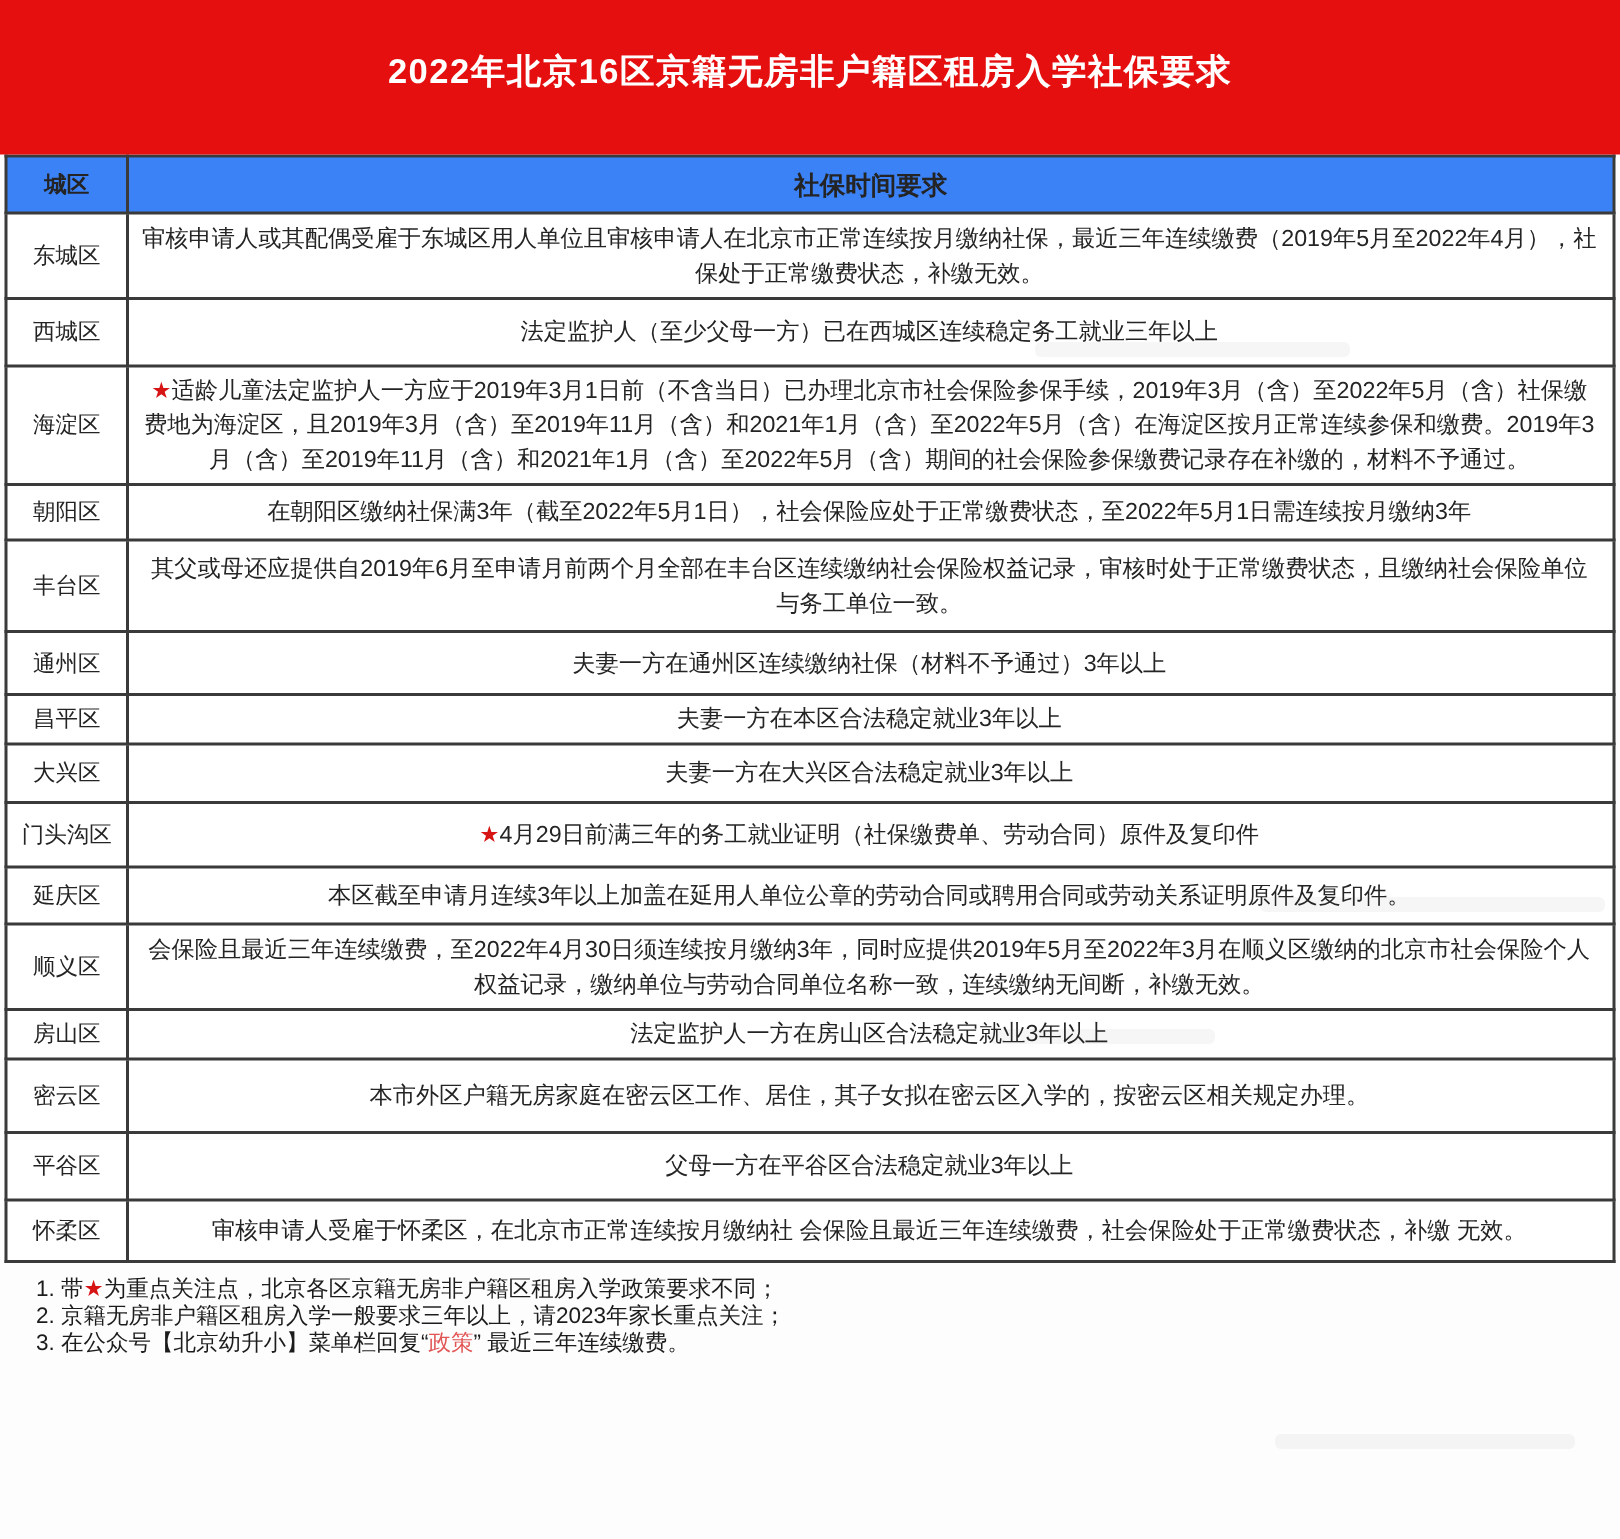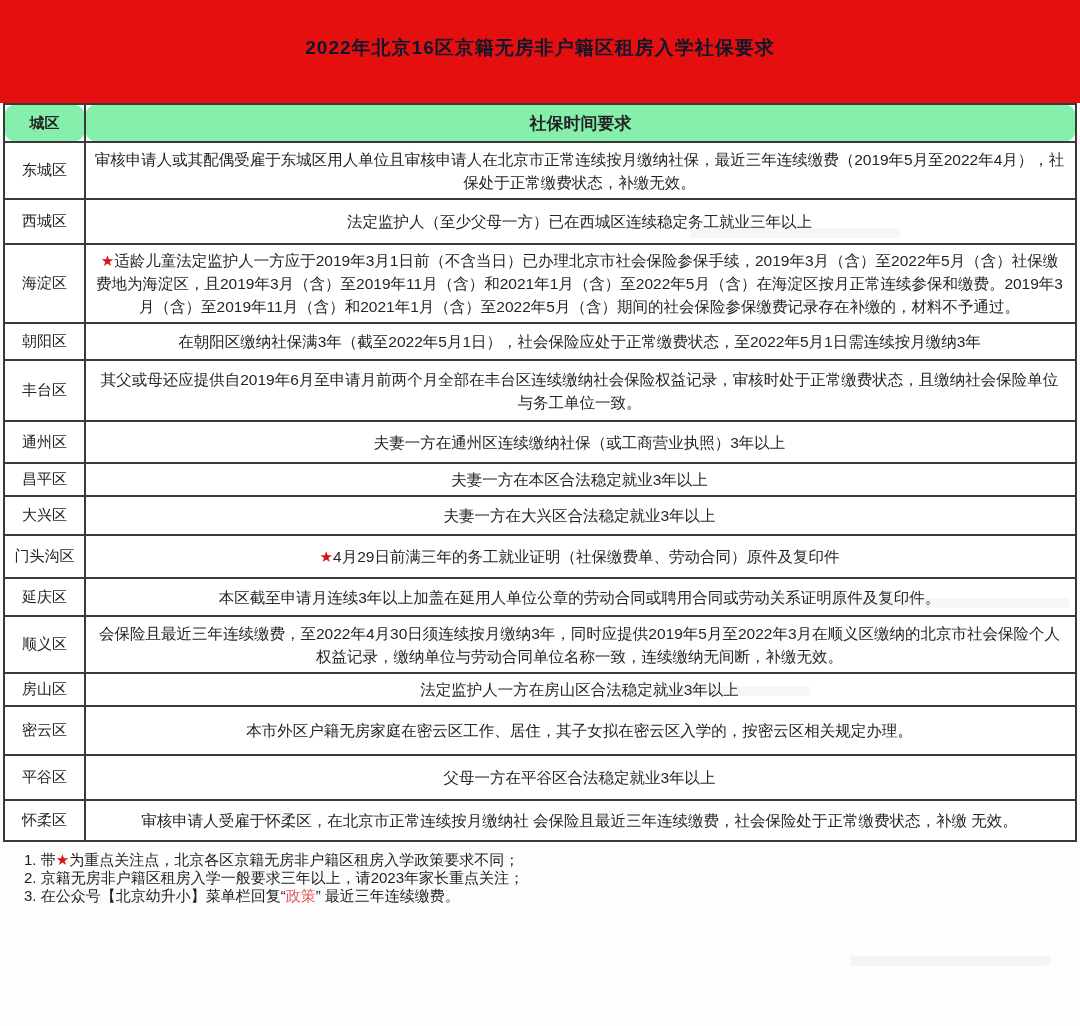--- a/index.html
+++ b/index.html
@@ -7,26 +7,26 @@
     --star-red:#d61414;
     --highlight-red:#e25555;
     --border:#3a3a3a;
     --text:#242424;
   }
   *{box-sizing:border-box;margin:0;padding:0;}
   html,body{width:1080px;height:1026px;overflow:hidden;background:#fdfdfd;
     font-family:"Liberation Sans","DejaVu Sans",sans-serif;color:var(--text);}
   .banner{position:relative;width:1080px;height:103px;background:var(--banner-red);
     display:flex;align-items:center;justify-content:center;}
-  .banner h1{color:#0f172a;font-size:19px;font-weight:bold;letter-spacing:1px;
+  .banner h1{color:#ffffff;font-size:23px;font-weight:bold;letter-spacing:1px;
     margin-top:-8px;text-align:center;}
   table.main{border-collapse:collapse;table-layout:fixed;width:1074px;margin-left:3px;}
   table.main th,table.main td{border:2px solid var(--border);vertical-align:middle;}
   th.col-district,td.district{width:81px;text-align:center;font-size:15px;}
-  thead th{height:38px;font-size:17px;font-weight:bold;text-align:center;background:#86efac;border-radius:13px;}
+  thead th{height:38px;font-size:17px;font-weight:bold;text-align:center;background:#3b82f6;}
   td{background:#ffffff;}
   td.req{font-size:15.5px;line-height:23px;padding:4px 10px 4px 8px;text-align:center;}
   .star{color:var(--star-red);font-size:15px;}
   .footnotes{padding:9px 0 0 24px;font-size:15px;line-height:18px;color:#1c1c1c;}
   .footnotes p{margin:0 0 0 0;}
   .fn-star{color:var(--star-red);}
   .fn-highlight{color:var(--highlight-red);}
   
   .smudge{position:absolute;height:10px;border-radius:4px;background:#6a6a6a;
     opacity:.06;pointer-events:none;}
@@ -65,21 +65,21 @@
     <tr style="height:37px">
       <td class="district">朝阳区</td>
       <td class="req"><span class="star"></span><span>在朝阳区缴纳社保满3年（截至2022年5月1日），社会保险应处于正常缴费状态，至2022年5月1日需连续按月缴纳3年</span></td>
     </tr>
     <tr style="height:61px">
       <td class="district">丰台区</td>
       <td class="req"><span class="star"></span><span>其父或母还应提供自2019年6月至申请月前两个月全部在丰台区连续缴纳社会保险权益记录，审核时处于正常缴费状态，且缴纳社会保险单位与务工单位一致。</span></td>
     </tr>
     <tr style="height:42px">
       <td class="district">通州区</td>
-      <td class="req"><span class="star"></span><span>夫妻一方在通州区连续缴纳社保（或工商营业执照）3年以上</span></td>
+      <td class="req"><span class="star"></span><span>夫妻一方在通州区连续缴纳社保（材料不予通过）3年以上</span></td>
     </tr>
     <tr style="height:29px">
       <td class="district">昌平区</td>
       <td class="req"><span class="star"></span><span>夫妻一方在本区合法稳定就业3年以上</span></td>
     </tr>
     <tr style="height:39px">
       <td class="district">大兴区</td>
       <td class="req"><span class="star"></span><span>夫妻一方在大兴区合法稳定就业3年以上</span></td>
     </tr>
     <tr style="height:43px">

